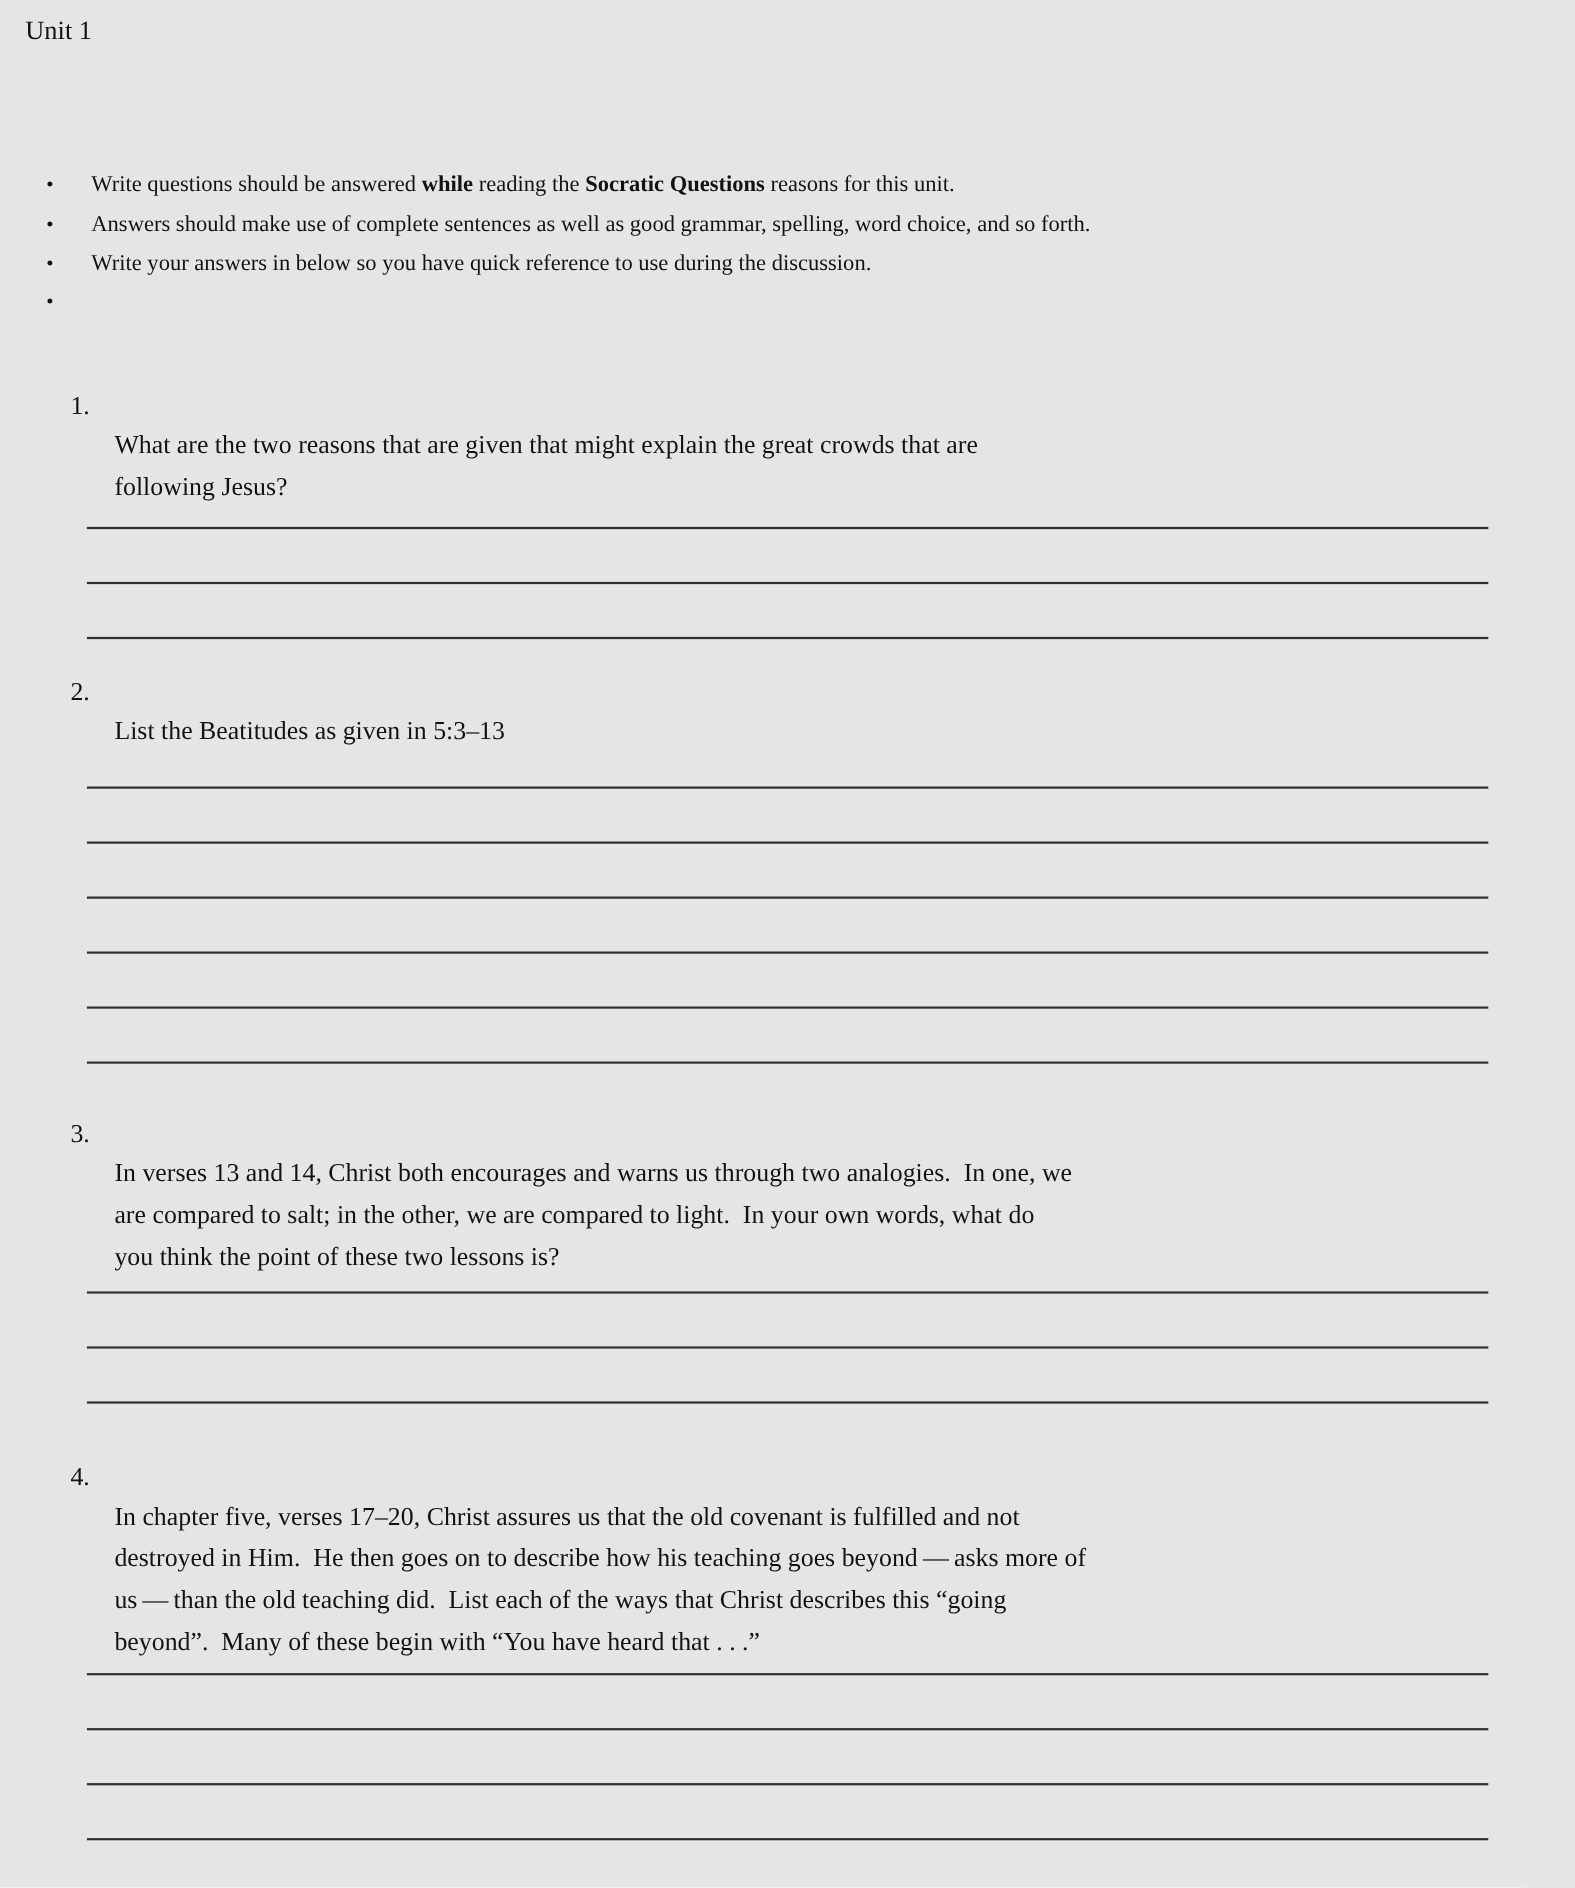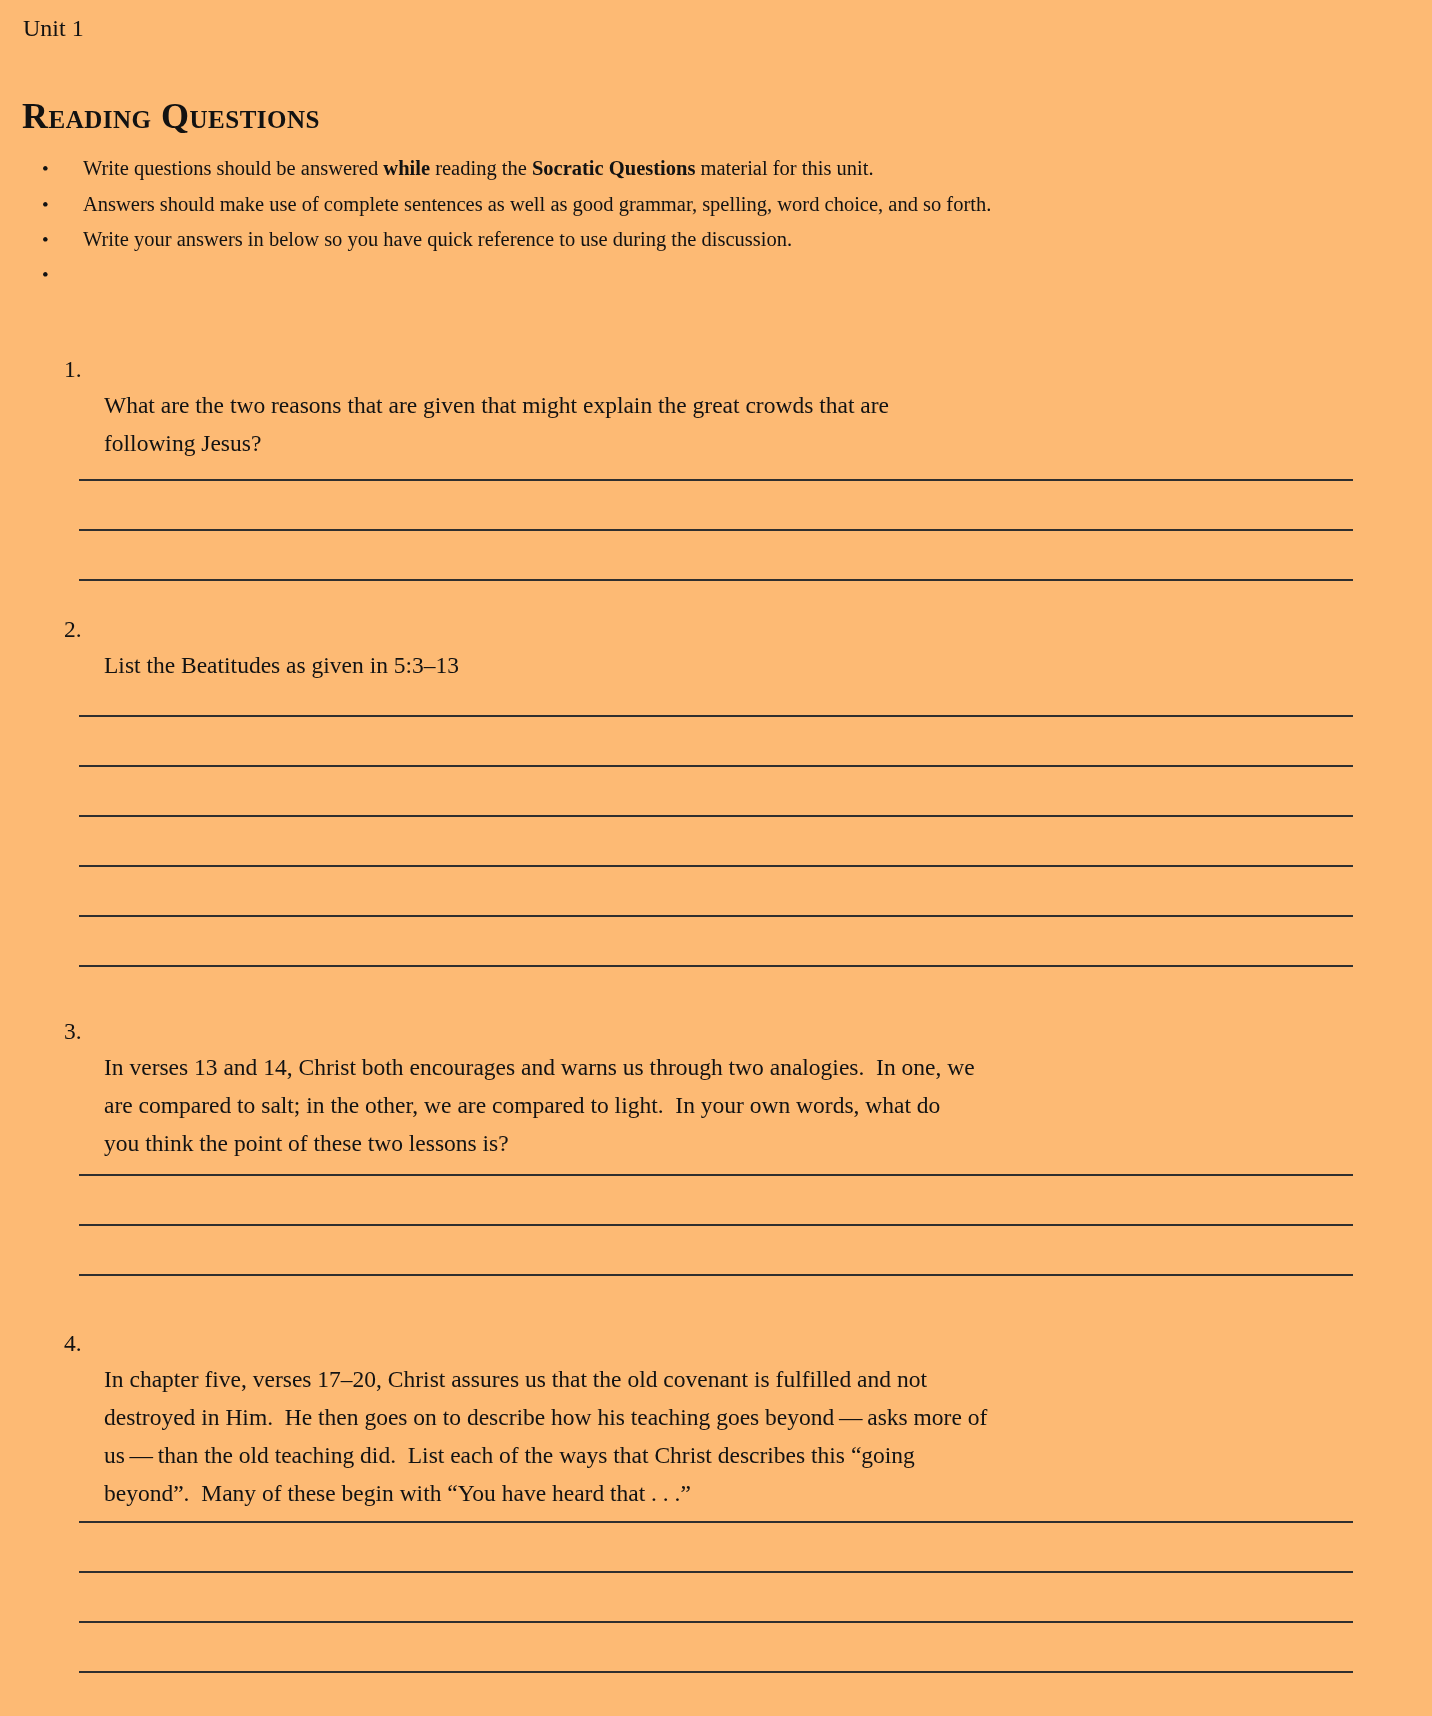--- a/index.html
+++ b/index.html
@@ -4,21 +4,21 @@
 <style>
   * { margin: 0; padding: 0; box-sizing: border-box; }
   html, body { background: #ffffff; }
   body {
     width: 1432px; height: 1716px;
     position: relative;
     font-family: "Liberation Serif", serif;
     color: #121212;
     overflow: hidden;
   }
-  .page { position: absolute; inset: 0; background: #fdba74; }
+  .page { position: absolute; inset: 0; background: #e5e5e5; }
 
   .unit-label {
     position: absolute; left: 23px; top: 13px;
     font-size: 24px; line-height: 30px;
   }
 
   .page-title {
     position: absolute; left: 22px; top: 94px;
     font-size: 36px; font-weight: 700;
     font-variant: small-caps;
@@ -65,26 +65,25 @@
   }
   .answer-line:last-child { margin-bottom: 0; }
 </style>
 </head>
 <body>
 
 <div class="page">
 
   <div class="unit-label">Unit 1</div>
 
-  <h1 class="page-title">Reading Questions</h1>
 
   <div class="instructions">
     <div class="bullet-row">
       <span class="bullet-dot">•</span>
-      <span class="bullet-text"><span>Write questions should be answered </span><b class="u">while</b><span> reading the </span><b>Socratic Questions</b><span> material for this unit.</span></span>
+      <span class="bullet-text"><span>Write questions should be answered </span><b class="u">while</b><span> reading the </span><b>Socratic Questions</b><span> reasons for this unit.</span></span>
     </div>
     <div class="bullet-row">
       <span class="bullet-dot">•</span>
       <span class="bullet-text">Answers should make use of complete sentences as well as good grammar, spelling, word choice, and so forth.</span>
     </div>
     <div class="bullet-row">
       <span class="bullet-dot">•</span>
       <span class="bullet-text">Write your answers in below so you have quick reference to use during the discussion.</span>
     </div>
     <div class="bullet-row">

